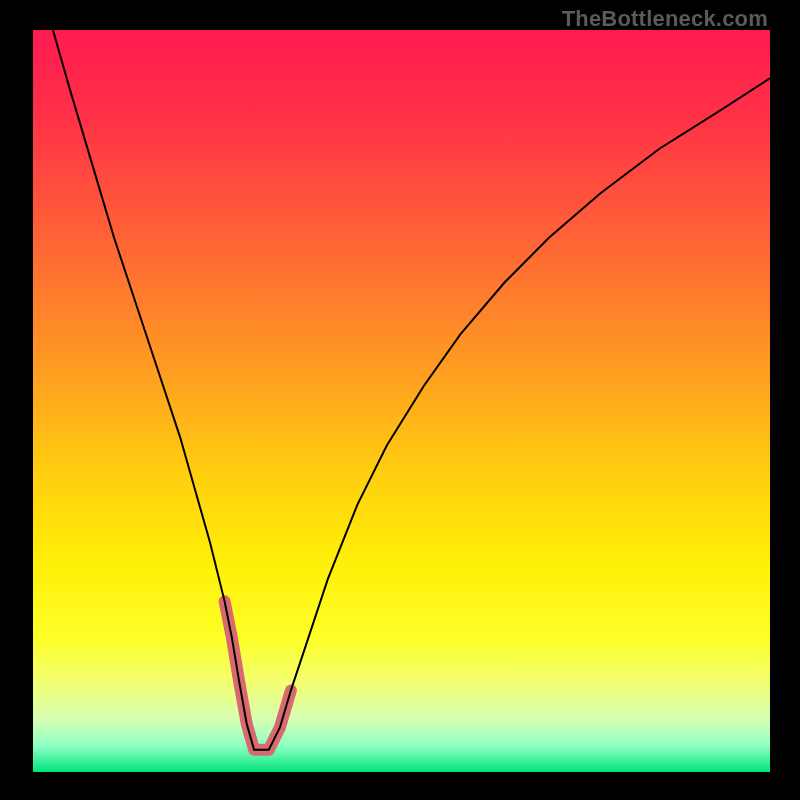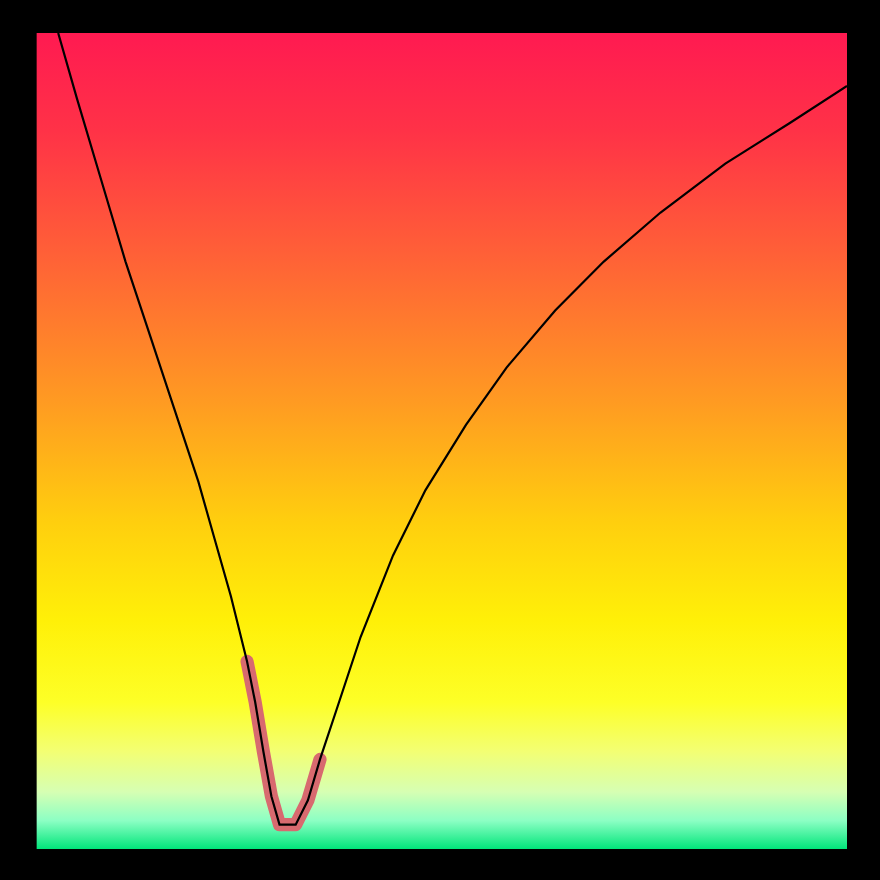--- a/index.html
+++ b/index.html
@@ -61,13 +61,14 @@
       </defs>
       <rect x="0" y="0" width="737" height="742" fill="url(#bg)"></rect>
     </svg>
 
     <svg class="curve-layer" viewBox="0 0 737 742" preserveAspectRatio="none">
       <polyline id="series-highlight" fill="none" points="191.6,571.3 199.0,608.4 206.4,653.0 213.7,693.8 221.1,719.7 235.8,719.7 246.9,697.5 257.9,660.4" stroke="#d86a6f" stroke-width="12" stroke-linecap="round" stroke-linejoin="round"></polyline>
       <polyline id="series-main" fill="none" points="19.9,0.0 36.9,59.4 59.0,133.6 81.1,207.8 103.2,274.5 125.3,341.3 147.4,408.1 162.1,460.0 176.9,512.0 191.6,571.3 199.0,608.4 206.4,653.0 213.7,693.8 221.1,719.7 235.8,719.7 246.9,697.5 257.9,660.4 272.7,615.9 294.8,549.1 324.3,474.9 353.8,415.5 390.6,356.2 427.5,304.2 471.7,252.3 515.9,207.8 567.5,163.2 626.4,118.7 685.4,81.6 737.0,48.2" stroke="#000000" stroke-width="2"></polyline>
     </svg>
   </div>
 
+  <div class="watermark">TheBottleneck.com</div>
 </div>
 
 </body></html>

